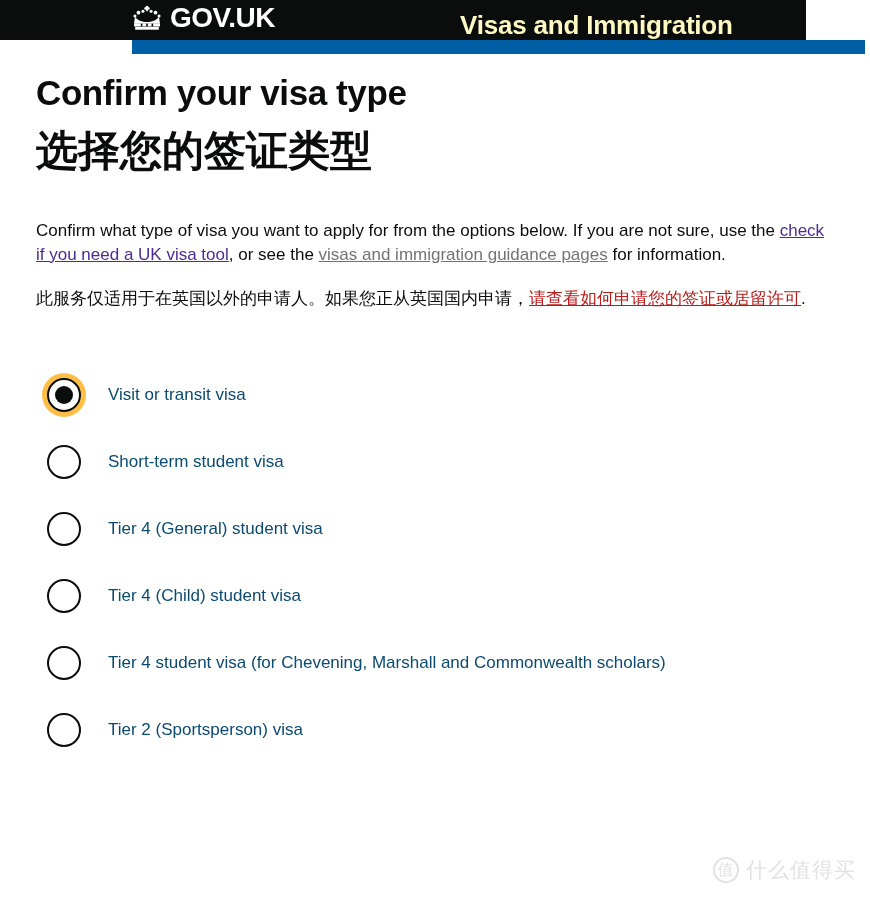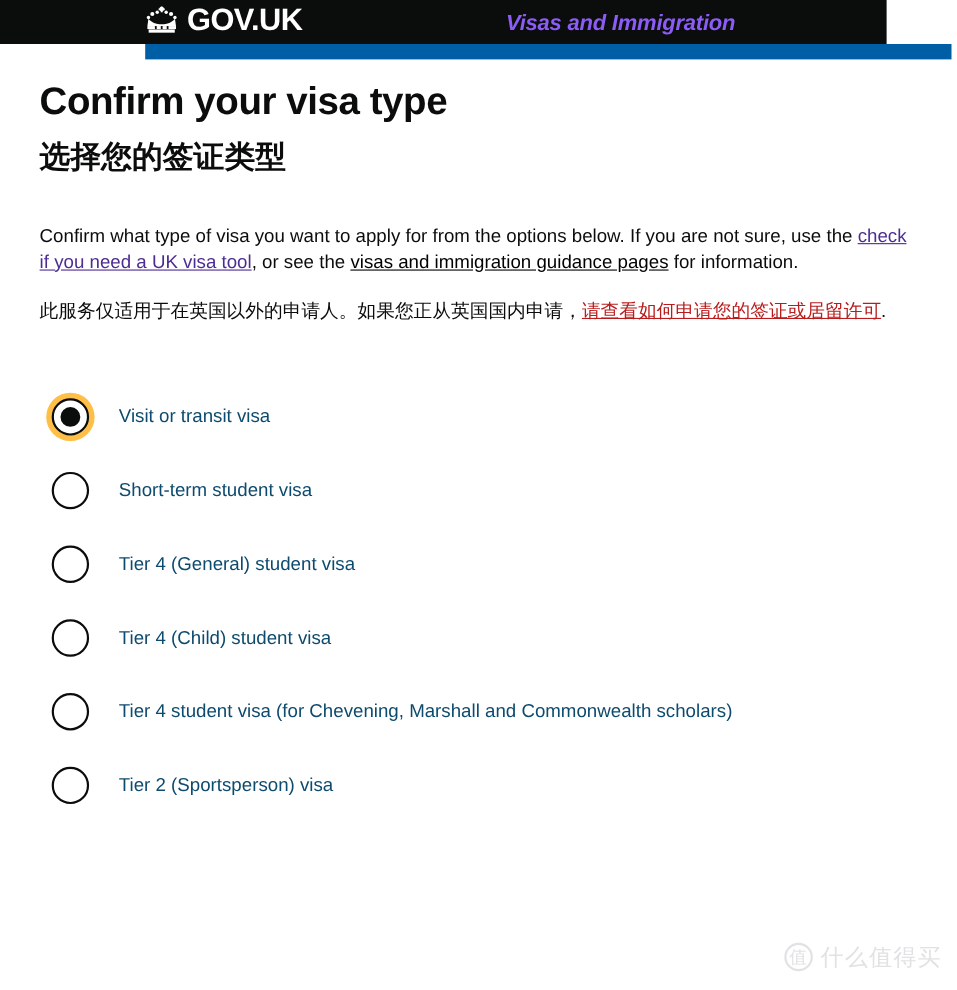--- a/index.html
+++ b/index.html
@@ -42,25 +42,24 @@
     color: #ffffff;
     font-size: 28px;
     font-weight: bold;
     letter-spacing: -0.5px;
     line-height: 1;
   }
   .service-name {
     position: absolute;
     left: 460px;
     top: 10px;
-    color: #8b5cf6;
-    font-size: 20px;
+    color: #fef9c3;
+    font-size: 26px;
     font-weight: bold;
     letter-spacing: -0.2px;
-    font-style: italic;
   }
   .blue-bar {
     position: absolute;
     left: 132px;
     top: 40px;
     width: 733px;
     height: 14px;
     background: #005ea5;
   }
 
@@ -71,21 +70,21 @@
   }
   .page-title {
     font-size: 35px;
     font-weight: bold;
     color: #0b0c0c;
     margin: 34px 0 0 0;
     letter-spacing: -0.4px;
     line-height: 1.1;
   }
   .page-title-cn {
-    font-size: 28px;
+    font-size: 42px;
     font-weight: bold;
     color: #0b0c0c;
     margin: 14px 0 0 0;
     line-height: 1.15;
   }
 
   .para {
     font-size: 17px;
     color: #0b0c0c;
     line-height: 1.42;
@@ -217,21 +216,21 @@
   </a>
   <div class="service-name">Visas and Immigration</div>
 </div>
 <div class="blue-bar" style="background: rgb(0, 94, 165);"></div>
 
 <div class="content">
 
   <h1 class="page-title">Confirm your visa type</h1>
   <h2 class="page-title-cn">选择您的签证类型</h2>
 
-  <p class="para para-en"><span>Confirm what type of visa you want to apply for from the options below. If you are not sure, use the </span><a class="lnk" href="#" style="color: rgb(76, 44, 146);">check if you need a UK visa tool</a><span>, or see the </span><a class="lnk" href="#" style="color: #000000;">visas and immigration guidance pages</a><span> for information.</span></p>
+  <p class="para para-en"><span>Confirm what type of visa you want to apply for from the options below. If you are not sure, use the </span><a class="lnk" href="#" style="color: rgb(76, 44, 146);">check if you need a UK visa tool</a><span>, or see the </span><a class="lnk" href="#" style="color: #737373;">visas and immigration guidance pages</a><span> for information.</span></p>
 
 
   <p class="para para-cn-2"><span>此服务仅适用于在英国以外的申请人。如果您正从英国国内申请，</span><a class="lnk" href="#" style="color: #b91c1c;">请查看如何申请您的签证或居留许可</a><span>.</span></p>
 
   <div class="radio-group" id="radio-group">
       <label class="radio-row">
         <span class="radio-outer">
           <span class="radio-ring" style="background: rgb(255, 191, 71);"></span>
           <span class="radio-circle">
             <span class="radio-dot"></span>

